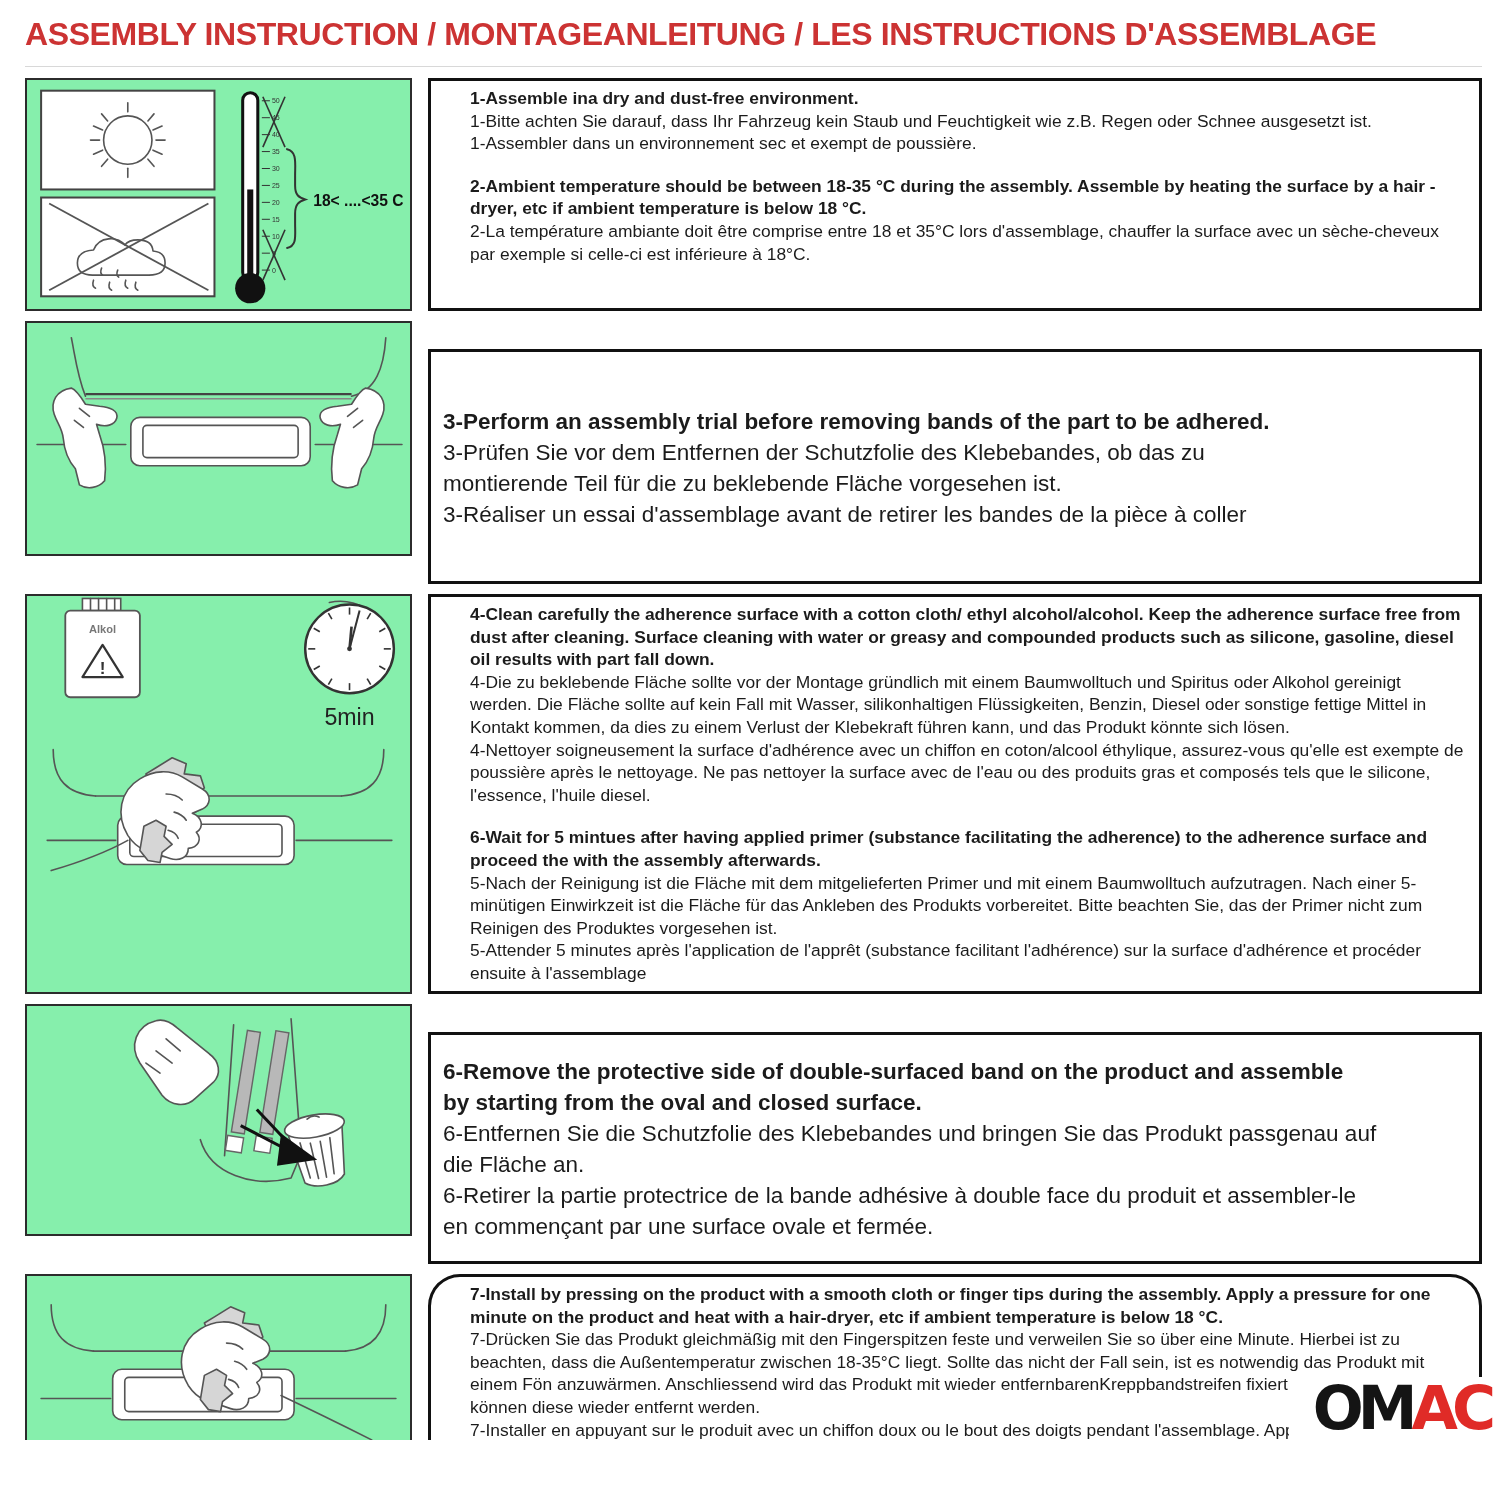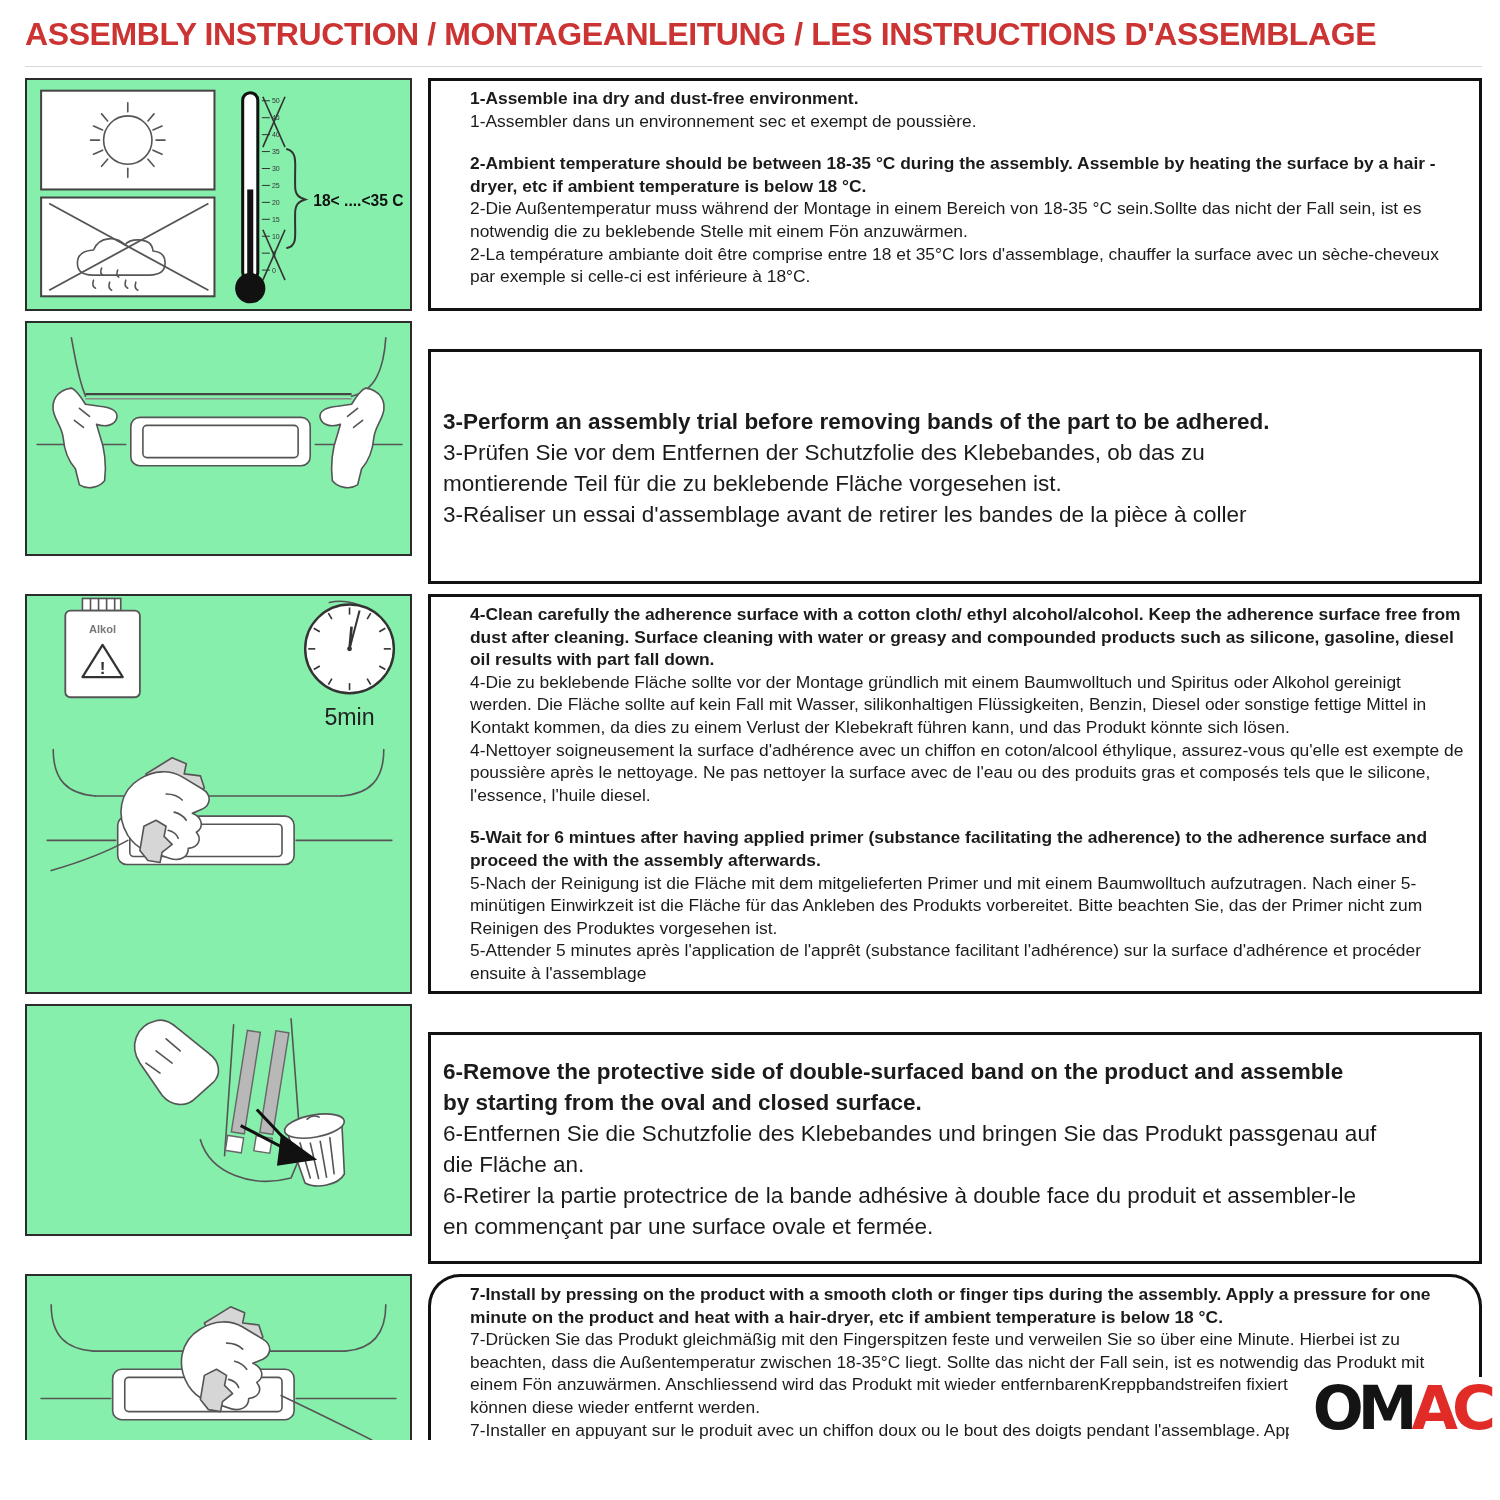--- a/index.html
+++ b/index.html
@@ -109,24 +109,24 @@
               <line x1="234" y1="148" x2="256" y2="198"></line>
                 <line x1="256" y1="148" x2="234" y2="198"></line>
             </g>
             <path class="lnk" d="M258,68 C268,70 266,82 266,94 L266,104 C266,114 270,116 276,118 C270,120 266,122 266,132 L266,142 C266,154 268,164 258,166"></path>
             <text x="284" y="124" font-size="15.5" font-weight="bold" fill="#111">18&lt; ....&lt;35 C</text>
           </g>
         </svg>
       </div>
       <div class="textbox small h233">
           <div class="para b">1-Assemble ina dry and dust-free environment.</div>
+          <div class="para r">1-Bitte achten Sie darauf, dass Ihr Fahrzeug kein Staub und Feuchtigkeit wie z.B. Regen oder Schnee ausgesetzt ist.</div>
           <div class="para r">1-Assembler dans un environnement sec et exempt de poussière.</div>
           <div class="para gap"></div>
           <div class="para b">2-Ambient temperature should be between 18-35 °C  during the assembly. Assemble by heating the surface by a hair -dryer, etc if ambient temperature is below 18 °C.</div>
-          <div class="para r">2-Die Außentemperatur muss während der Montage in einem Bereich von 18-35 °C  sein.Sollte das nicht der Fall sein, ist es notwendig die zu beklebende Stelle mit einem Fön anzuwärmen.</div>
           <div class="para r">2-La température ambiante doit être comprise entre 18 et 35°C lors d'assemblage, chauffer la surface avec un sèche-cheveux par exemple si celle-ci est inférieure à 18°C.</div>
         </div>
     </div>
 
     <div class="row">
       <div class="illus h235">
         <svg viewBox="0 0 380 228">
           <g>
             <line x1="10" y1="120" x2="98" y2="120" class="ln"></line>
             <line x1="286" y1="120" x2="372" y2="120" class="ln"></line>
@@ -211,21 +211,21 @@
             <path class="ln" d="M138,196 q10,0 16,6 M146,214 q8,2 12,8 M140,232 q8,2 10,8"></path>
             <path class="ln fillg" d="M116,228 l12,-6 10,6 -2,10 8,8 -10,8 -2,10 -12,-2 -8,-10 2,-12 z"></path>
           </g>
         </svg>
       </div>
       <div class="textbox small h400">
           <div class="para b">4-Clean carefully the adherence surface with a cotton cloth/ ethyl alcohol/alcohol. Keep the adherence surface free from dust after cleaning. Surface cleaning with water or greasy and compounded products such as silicone, gasoline, diesel oil results with part fall down.</div>
           <div class="para r">4-Die zu beklebende Fläche sollte vor der Montage gründlich mit einem Baumwolltuch und Spiritus oder Alkohol gereinigt werden. Die Fläche sollte auf kein Fall mit Wasser, silikonhaltigen Flüssigkeiten, Benzin, Diesel oder sonstige fettige Mittel in Kontakt kommen, da dies zu einem Verlust der Klebekraft führen kann, und das Produkt könnte sich lösen.</div>
           <div class="para r">4-Nettoyer soigneusement la surface d'adhérence avec un chiffon en coton/alcool éthylique, assurez-vous qu'elle est exempte de poussière après le nettoyage. Ne pas nettoyer la surface avec de l'eau ou des produits gras et composés tels que le silicone, l'essence, l'huile diesel.</div>
           <div class="para gap"></div>
-          <div class="para b">5-Wait for 6 mintues after having applied primer (substance facilitating the adherence) to the adherence surface and proceed the with the assembly afterwards.</div>
+          <div class="para b">6-Wait for 5 mintues after having applied primer (substance facilitating the adherence) to the adherence surface and proceed the with the assembly afterwards.</div>
           <div class="para r">5-Nach der Reinigung ist die Fläche mit dem mitgelieferten Primer und mit einem Baumwolltuch aufzutragen. Nach einer 5-minütigen Einwirkzeit ist die Fläche für das Ankleben des Produkts vorbereitet. Bitte beachten Sie, das der Primer nicht zum Reinigen des Produktes vorgesehen ist.</div>
           <div class="para r">5-Attender 5 minutes après l'application de l'apprêt (substance facilitant l'adhérence) sur la surface d'adhérence et procéder ensuite à l'assemblage</div>
         </div>
     </div>
 
     <div class="row">
       <div class="illus h232">
         <svg viewBox="0 0 380 225">
           <g>
             <path class="ln" d="M205,18 L196,148"></path>

